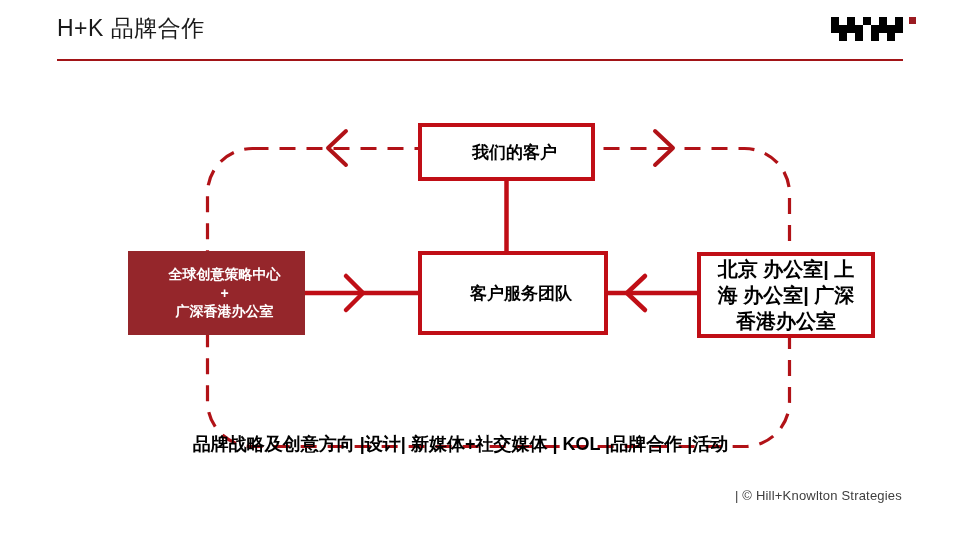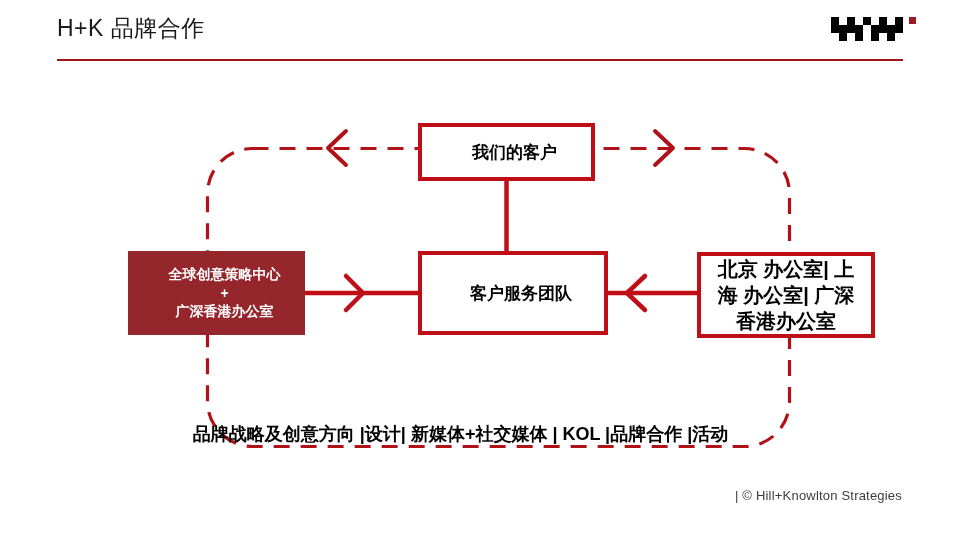--- a/index.html
+++ b/index.html
@@ -38,21 +38,21 @@
   }
   .dbox.top{left:418px;top:123px;width:177px;height:58px;font-size:17px;}
   .dbox.center{left:418px;top:251px;width:190px;height:84px;font-size:17px;}
   .dbox.right{left:697px;top:252px;width:178px;height:86px;font-size:20px;padding:4px 8px;line-height:1.3;}
   .dbox.left{
     left:128px;top:251px;width:177px;height:84px;
     background:var(--maroon);border:none;color:#fff;
     font-size:14px;line-height:1.35;flex-direction:column;
   }
   .bottom-caption{
-    position:absolute;left:168px;top:422px;width:585px;
+    position:absolute;left:168px;top:432px;width:585px;
     text-align:center;font-size:18px;font-weight:700;color:#000;
     white-space:nowrap;
   }
   
   .footer-credit{
     position:absolute;right:58px;top:488px;
     font-size:13px;color:#3D3D3D;letter-spacing:.2px;
   }
 </style>
 </head>

